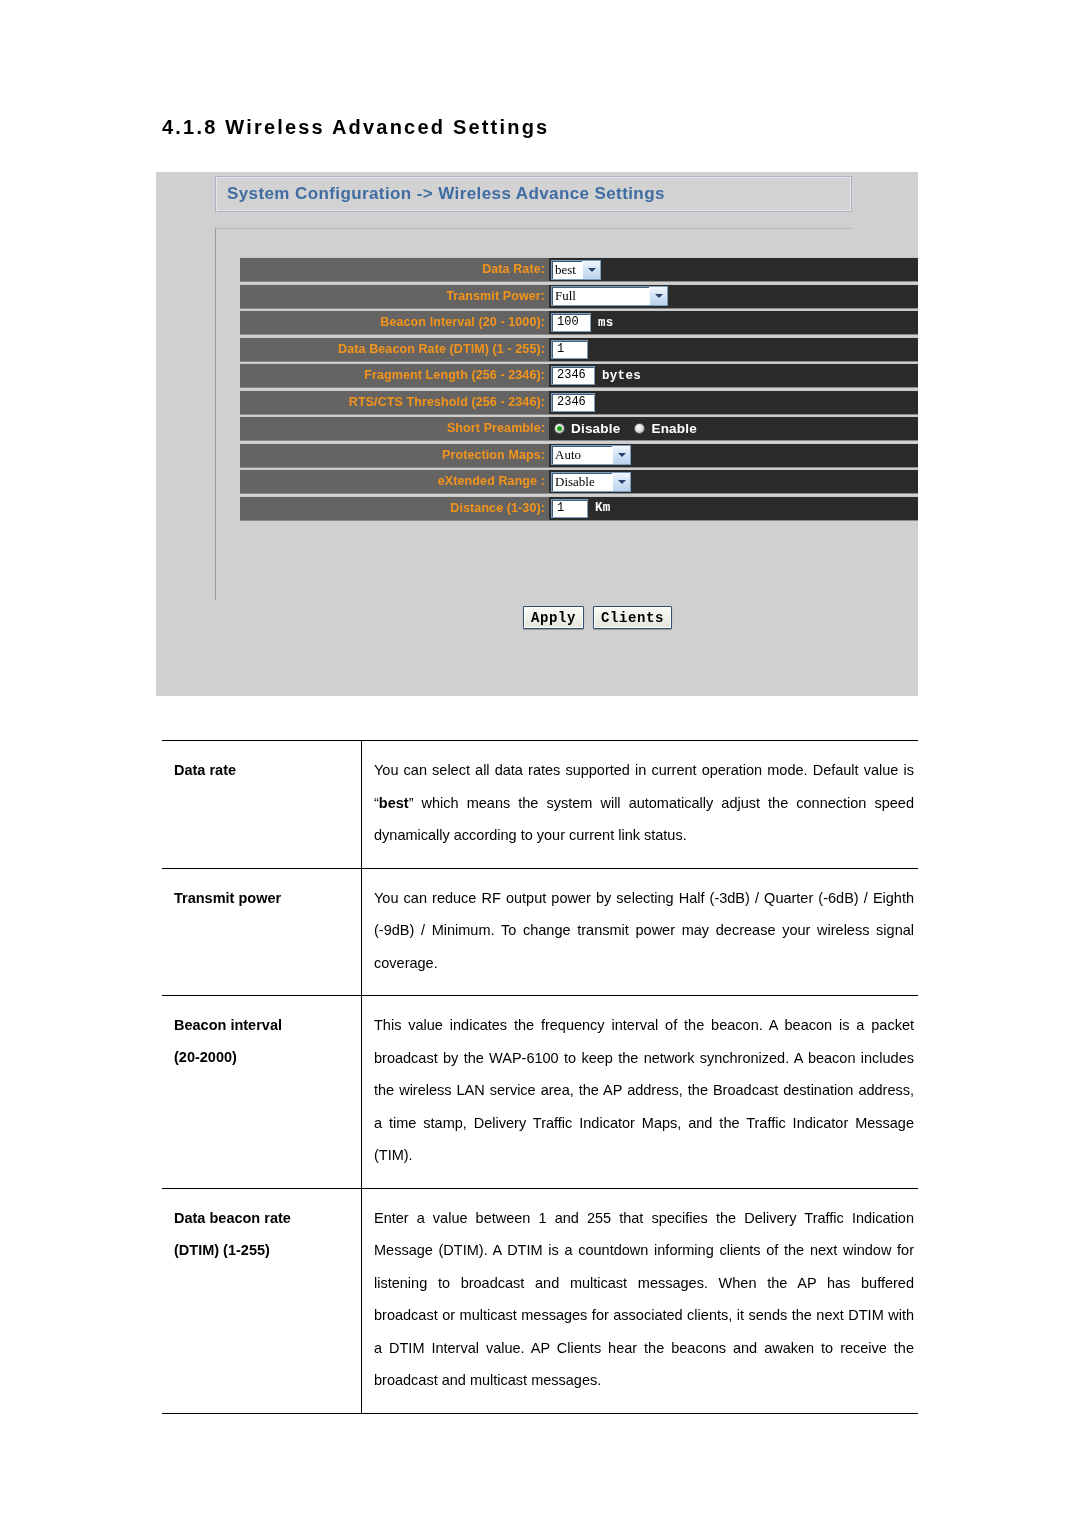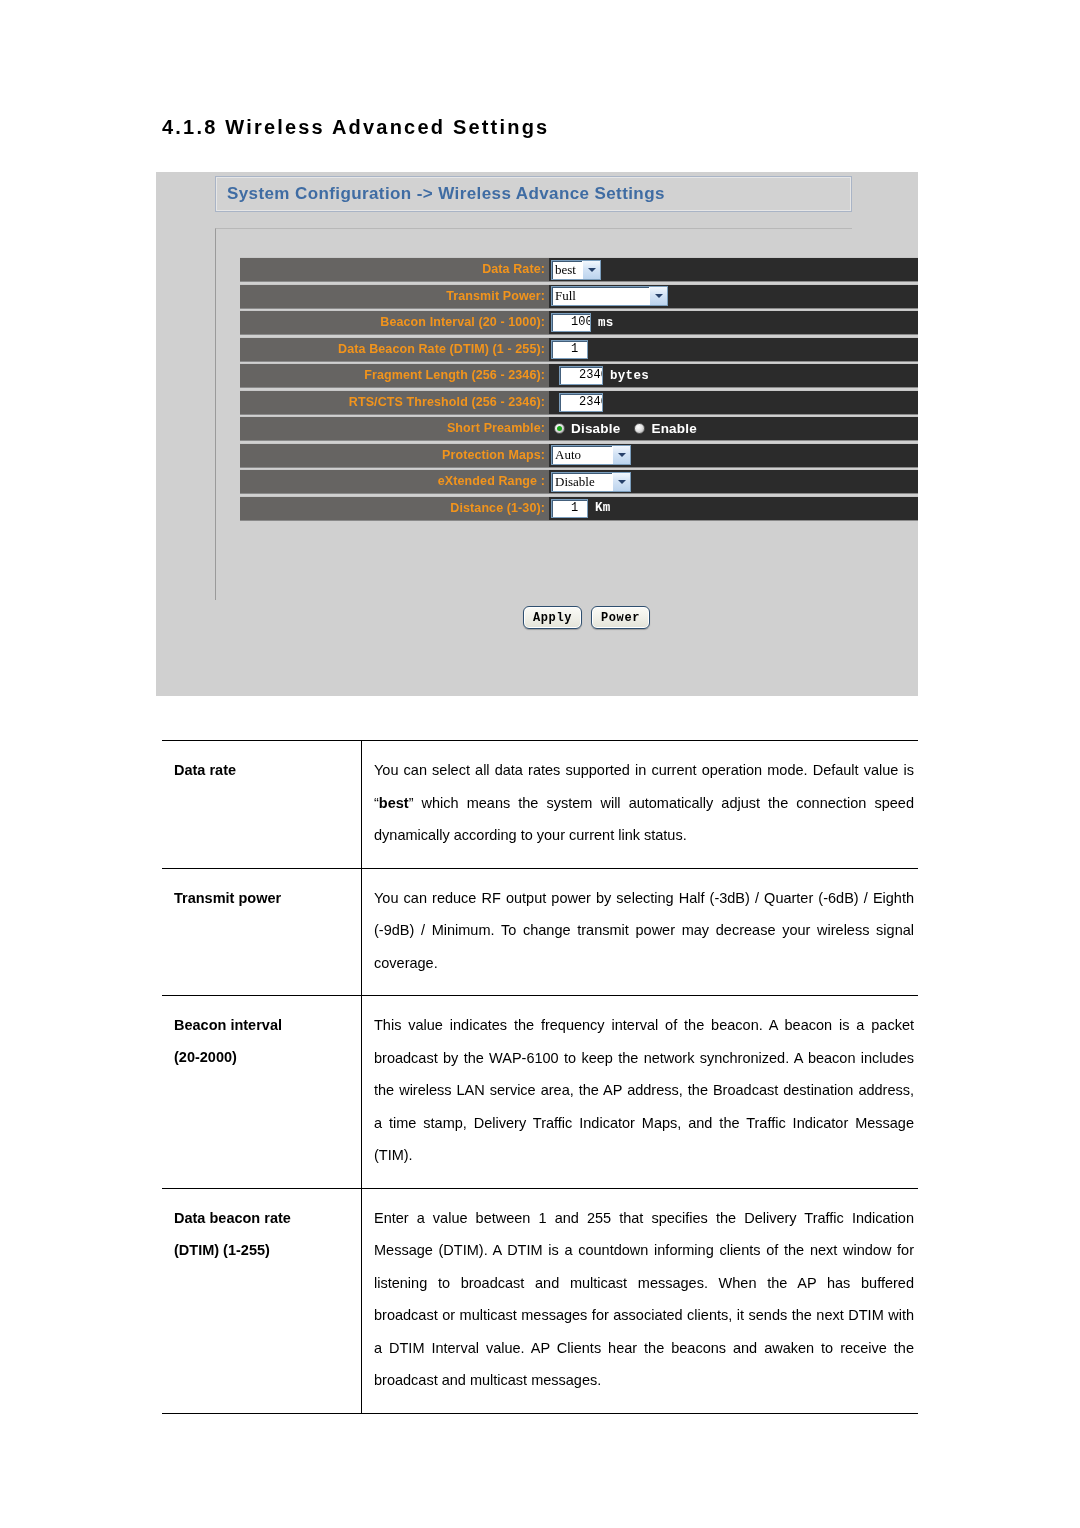--- a/index.html
+++ b/index.html
@@ -164,27 +164,27 @@
   .xp-input {
     height: 19px;
     background: #ffffff;
     border: 1px solid #7b9ebd;
     box-shadow: inset 1px 1px 0 #44607c;
     box-sizing: border-box;
     font-family: "Liberation Mono", monospace;
     font-size: 12px;
     color: #000;
     line-height: 17px;
-    padding-left: 19px;
+    padding-left: 5px;
     white-space: nowrap;
     overflow: hidden;
   }
   .in-w-num  { width: 40px; }
   .in-w-num2 { width: 37px; }
-  .in-w-num4 { width: 44px; margin-left: 8px; }
+  .in-w-num4 { width: 44px; }
 
   .unit {
     color: #ffffff;
     font-family: "Liberation Mono", monospace;
     font-size: 12.5px;
     font-weight: 700;
     margin-left: 7px;
     letter-spacing: 0.3px;
   }
 
@@ -232,24 +232,24 @@
     left: 307px;
     top: 377px;
     display: flex;
     gap: 9px;
   }
   .xp-button {
     min-width: 59px;
     height: 23px;
     background: linear-gradient(to bottom, #fbfbf7 0%, #f1f1ea 48%, #e3e3d8 100%);
     border: 1px solid #2f4f6f;
-    border-radius: 6px;
+    border-radius: 1px;
     box-shadow: 0 1px 1px rgba(0,0,0,0.25), inset 0 0 0 1px #ffffff;
     font-family: "Liberation Mono", monospace;
-    font-size: 12px;
+    font-size: 14px;
     font-weight: 700;
     color: #000;
     display: flex;
     align-items: center;
     justify-content: center;
     letter-spacing: 0.6px;
     box-sizing: border-box;
     padding: 0 7px;
   }
 
@@ -396,21 +396,21 @@
           <div class="row-field">
             <div class="xp-input in-w-num2">1</div>
             <span class="unit">Km</span>
           </div>
         </div>
 
       </div>
 
       <div class="btn-bar">
         <div class="xp-button">Apply</div>
-        <div class="xp-button">Power</div>
+        <div class="xp-button">Clients</div>
       </div>
     </div>
 
   </div>
 </div>
 
 <table class="desc-table">
   <tbody>
     <tr>
       <td class="term">

